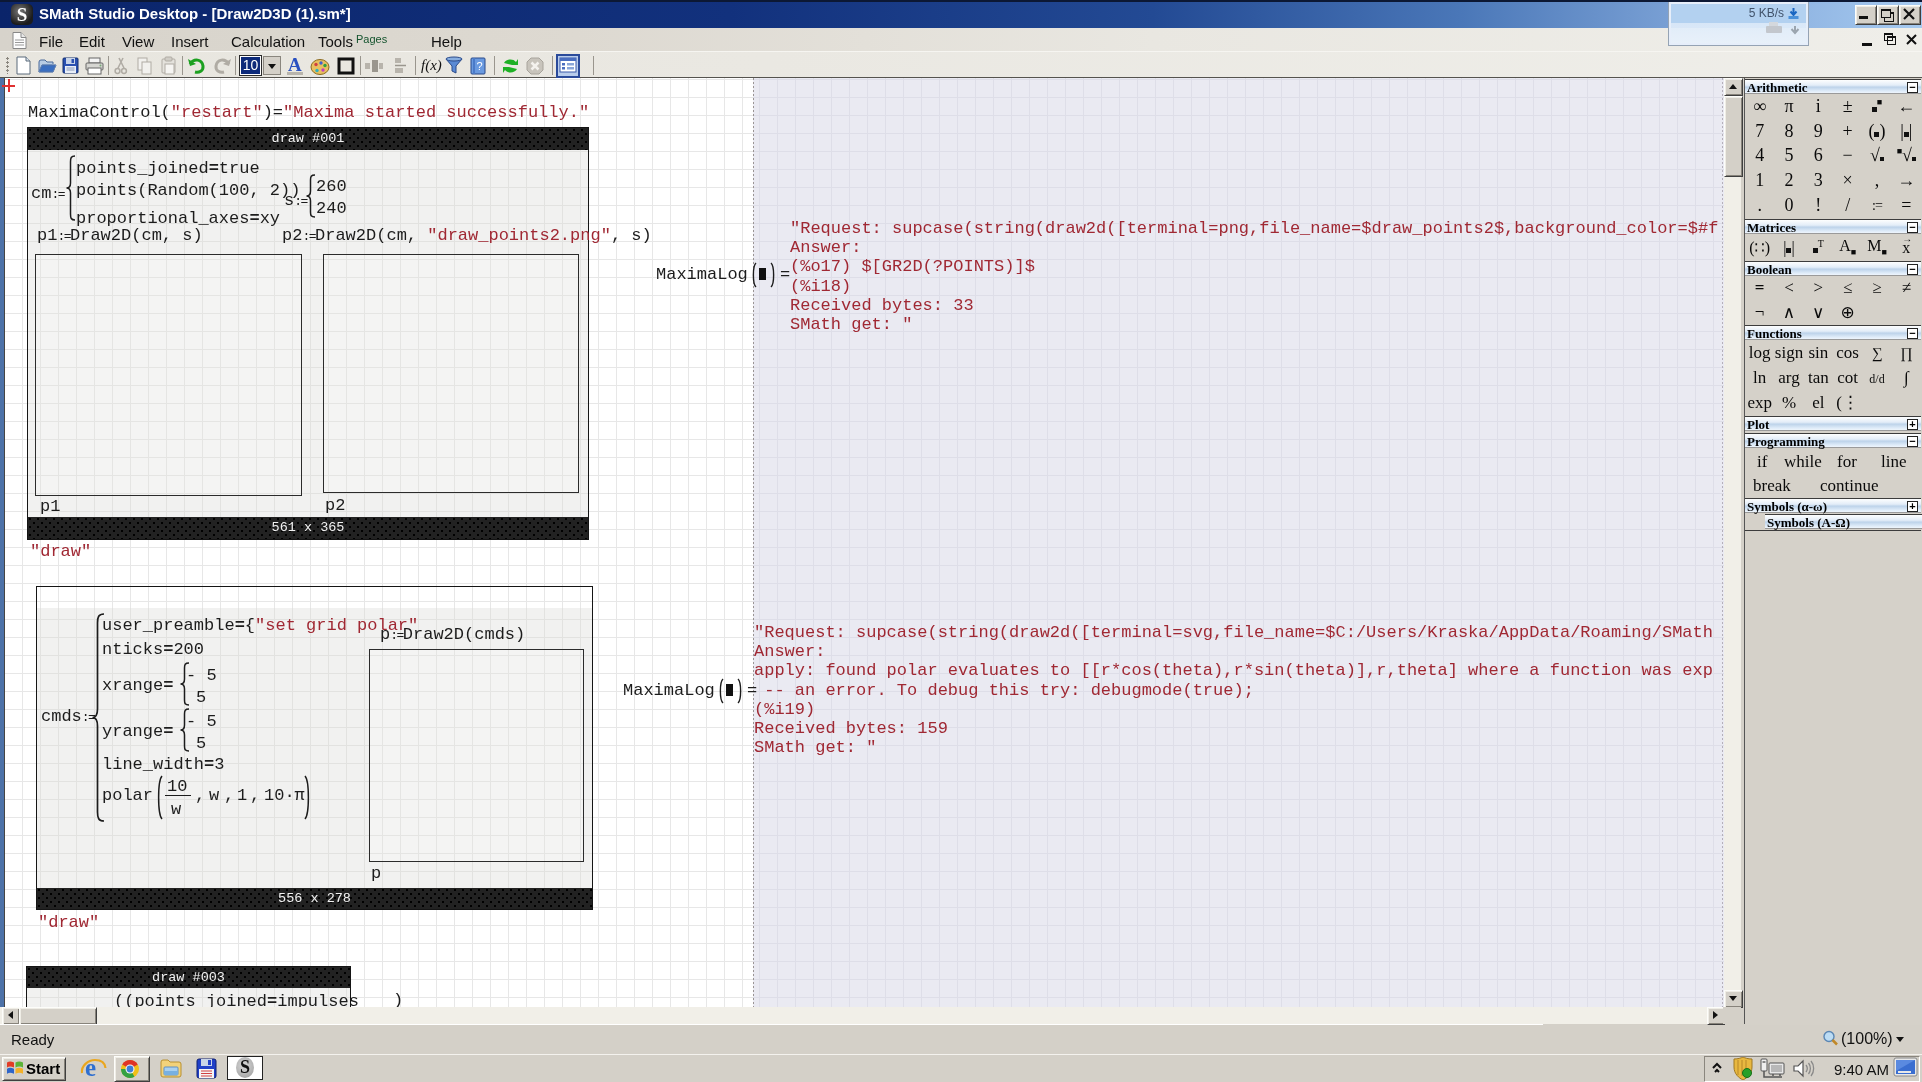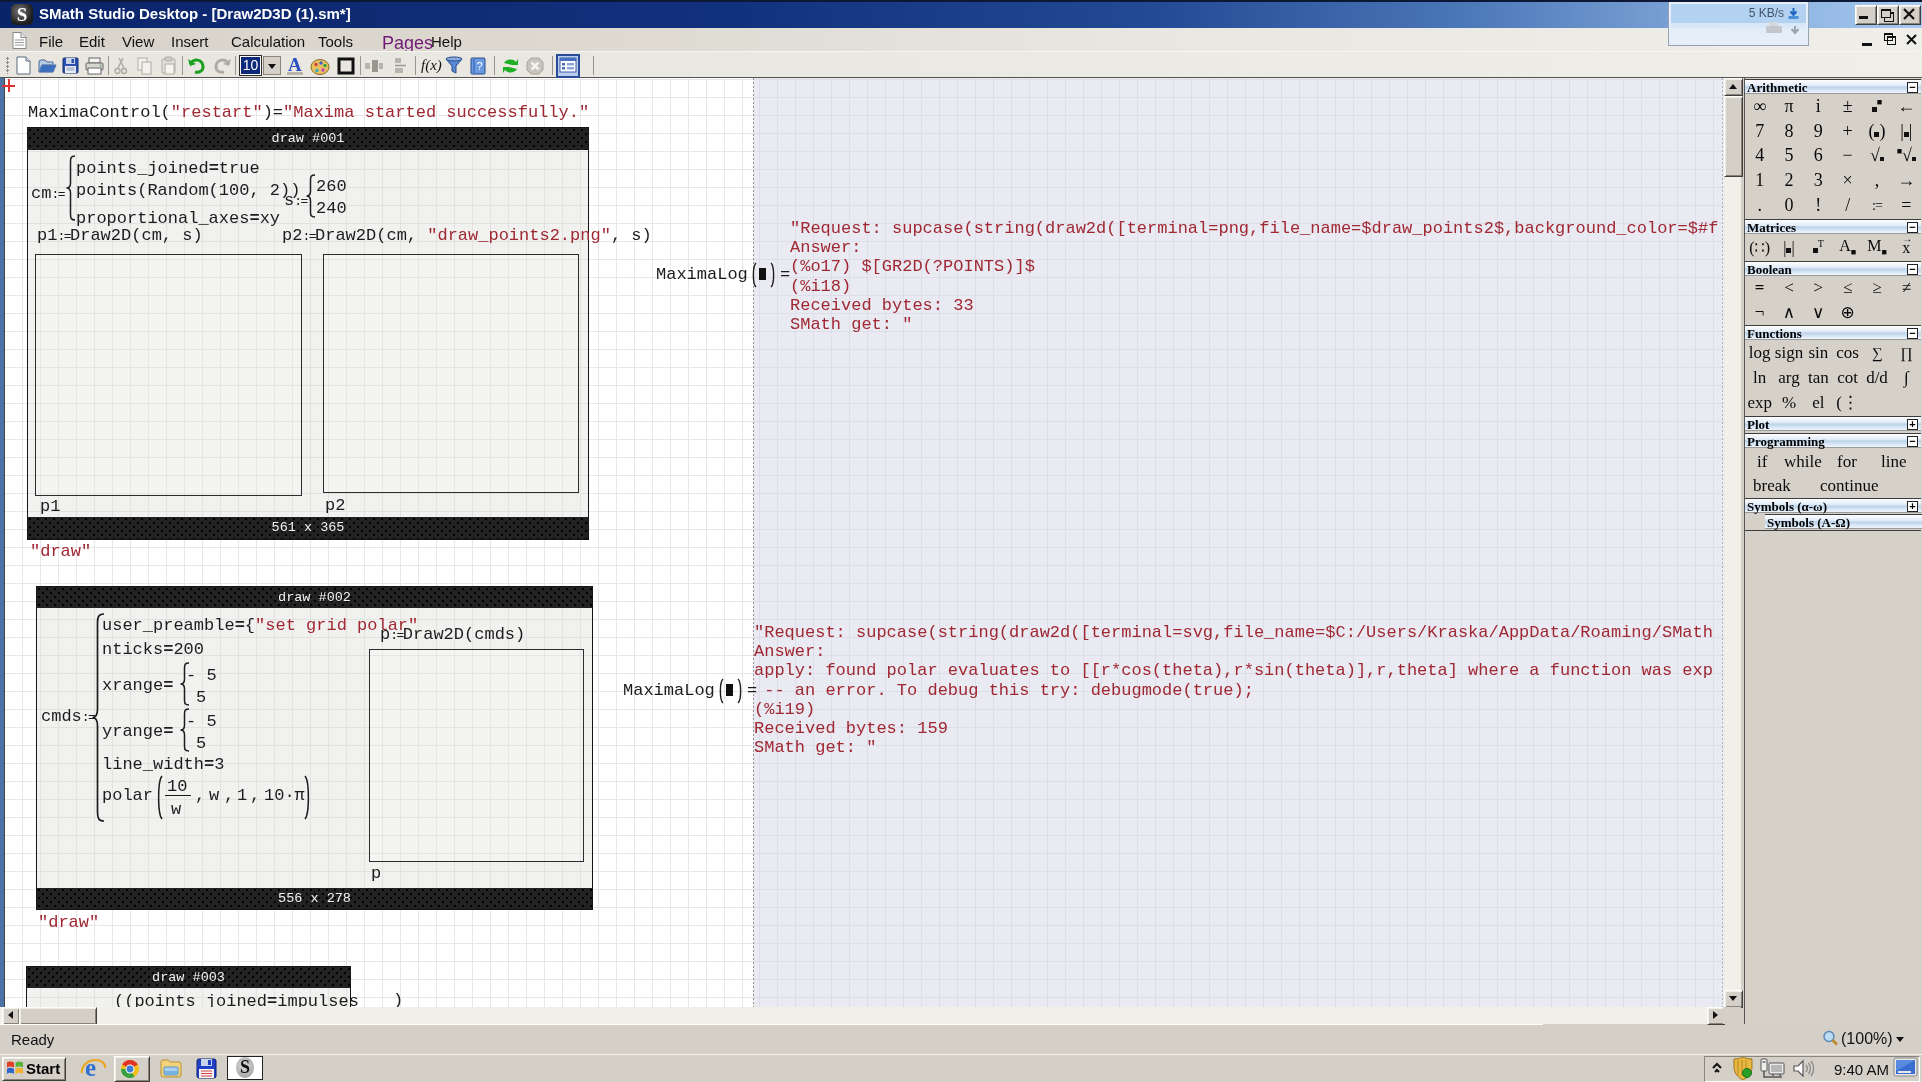--- a/index.html
+++ b/index.html
@@ -47,21 +47,21 @@
     <path d="M1 0.5 H9 L14 5.5 V16.5 H1 Z" fill="#fdfdfd" stroke="#888"></path>
     <path d="M9 0.5 L9 5.5 L14 5.5" fill="#e8e8e8" stroke="#888"></path>
     <path d="M3 8 H12 M3 10.5 H12 M3 13 H12" stroke="#999" stroke-width="1"></path>
   </svg>
 <div class="abs" style="left:39px;top:33px;font-size:15px;color:#111;">File</div>
 <div class="abs" style="left:79px;top:33px;font-size:15px;color:#111;">Edit</div>
 <div class="abs" style="left:122px;top:33px;font-size:15px;color:#111;">View</div>
 <div class="abs" style="left:171px;top:33px;font-size:15px;color:#111;">Insert</div>
 <div class="abs" style="left:231px;top:33px;font-size:15px;color:#111;">Calculation</div>
 <div class="abs" style="left:318px;top:33px;font-size:15px;color:#111;">Tools</div>
-<div class="abs" style="left:382px;top:33px;font-size:18px;color:#701a75;">Pages</div>
+<div class="abs" style="left:356px;top:33px;font-size:11px;color:#14532d;">Pages</div>
 <div class="abs" style="left:431px;top:33px;font-size:15px;color:#111;">Help</div>
 
 <div class="abs" style="left:1862px;top:43px;width:10px;height:3px;background:#111;"></div>
 <div class="abs" style="left:1887px;top:36px;width:7px;height:6px;border:1px solid #111;border-top:2px solid #111;"></div>
 <div class="abs" style="left:1884px;top:33px;width:7px;height:5px;border:1px solid #111;border-top:2px solid #111;"></div>
 <svg class="abs" style="left:1906px;top:34px;" width="11" height="11">
     <path d="M1 1 L10 10 M10 1 L1 10" stroke="#111" stroke-width="2"></path>
   </svg>
 
 <div class="abs" id="toolbar" style="left:0;top:51px;width:1922px;height:25px;background:linear-gradient(90deg,#e8e6df 0%,#eae8e2 40%,#efeee9 100%);border-top:1px solid #f6f5f1;border-bottom:1px solid #55534e;box-sizing:content-box;"></div>
@@ -212,23 +212,20 @@
 <div class="t" style="left:316px;top:99px;">260</div>
 <div class="t" style="left:316px;top:121px;">240</div>
 <div class="t" style="left:37px;top:148px;">p1<span class="as">:=</span>Draw2D(cm, s)</div>
 <div class="t" style="left:282px;top:148px;">p2<span class="as">:=</span>Draw2D(cm, <span class="r">"draw_points2.png"</span>, s)</div>
 <div class="pframe" style="left:35px;top:176px;width:265px;height:240px;background-position:4px 4px;"></div>
 <div class="pframe" style="left:323px;top:176px;width:254px;height:237px;background-position:4px 4px;"></div>
 <div class="t" style="left:40px;top:419px;">p1</div>
 <div class="t" style="left:325px;top:418px;">p2</div>
 <div class="t" style="left:30px;top:464px;"><span class="r">"draw"</span></div>
 <div class="dbox" style="left:36px;top:508px;width:555px;height:322px;">
-      <div class="dhead" style="top:0;height:21px;">
-        <div class="ht">draw #002</div>
-      </div>
       <div class="dcont" style="top:21px;height:280px;background-position:3px 11px;"></div>
       <div class="dhead" style="top:301px;height:21px;">
         <div class="ht">556 x 278</div>
       </div>
     </div>
 <div class="t" style="left:41px;top:629px;">cmds<span class="as">:=</span></div>
 <svg class="brc" style="left:91px;top:535px;" width="14" height="209">
       <path d="M13 1 C7.5 1 6.5 4 6.5 10 L6.5 96 C6.5 101 5 104.5 1.5 104.5 C5 104.5 6.5 108 6.5 113 L6.5 199 C6.5 205 7.5 208 13 208" stroke="#1c1c1c" stroke-width="1.7" fill="none"></path>
     </svg>
 <div class="t" style="left:102px;top:538px;">user_preamble<b>=</b>{<span class="r">"set grid polar"</span></div>
@@ -371,21 +368,21 @@
       <span>log</span>
       <span>sign</span>
       <span>sin</span>
       <span>cos</span>
       <span style="font-size:15px;">∑</span>
       <span style="font-size:15px;">∏</span>
       <span>ln</span>
       <span>arg</span>
       <span>tan</span>
       <span>cot</span>
-      <span><span style="font-size:17px;">d/d</span></span>
+      <span><span style="font-size:12px;">d/d</span></span>
       <span>∫</span>
       <span>exp</span>
       <span>%</span>
       <span>el</span>
       <span>(⋮</span>
       <span></span>
       <span></span>
     </div>
 <div class="phead" style="top:338px;">Plot<div class="pbox">+</div></div>
 <div class="phead" style="top:355px;">Programming<div class="pbox">−</div></div>

